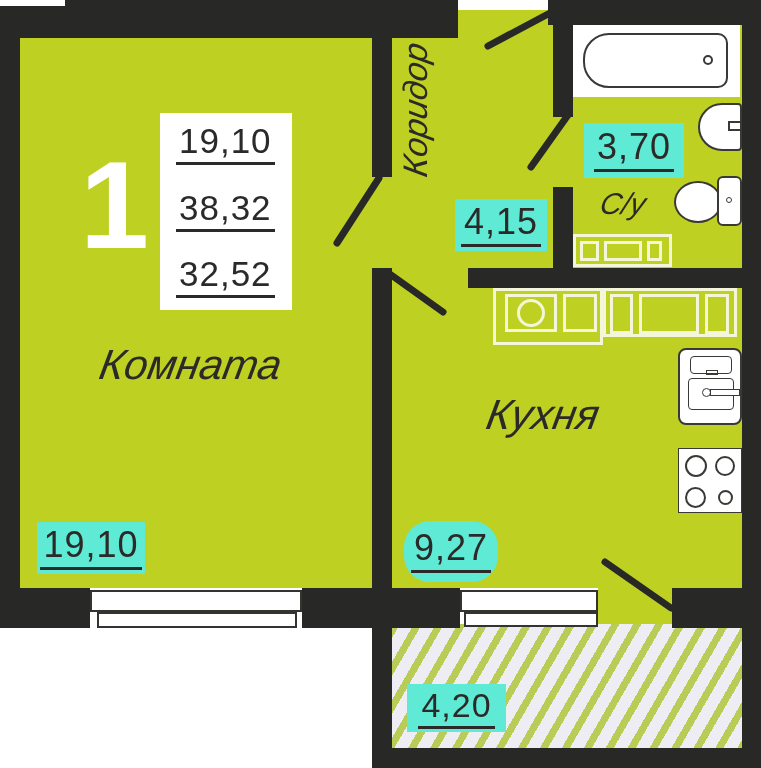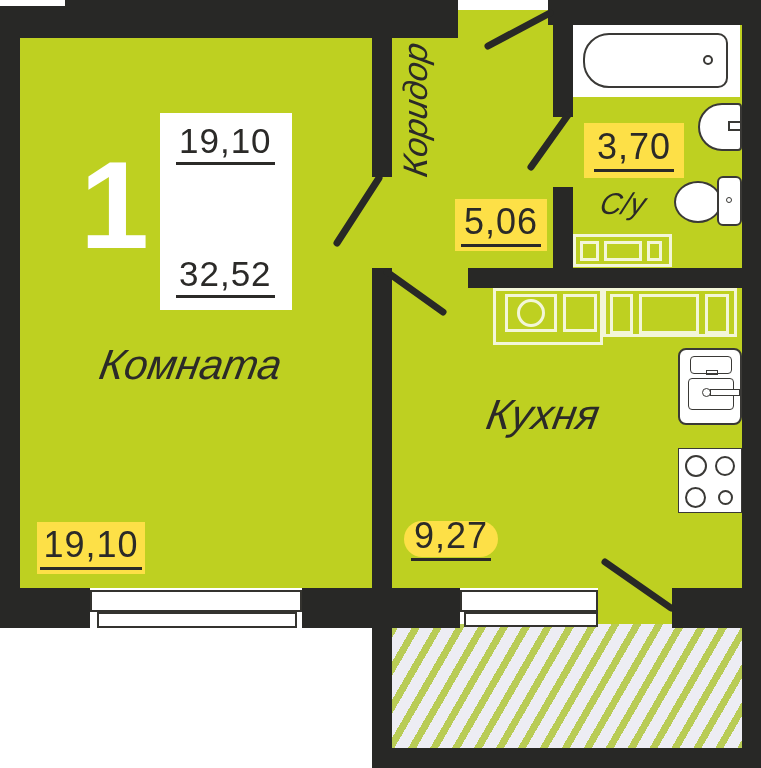--- a/index.html
+++ b/index.html
@@ -16,21 +16,21 @@
     position:relative;width:761px;height:768px;background:#fff;overflow:hidden;
     font-family:"Liberation Sans", sans-serif;color:var(--ink);
   }
   .floor{position:absolute;background:var(--floor);}
   .wall{position:absolute;background:var(--wall);z-index:3;}
   .window{position:absolute;background:#fff;border:2px solid #34332f;z-index:4;}
   .fixture{position:absolute;background:#fff;border:2px solid #3a3936;z-index:2;}
   .outline{position:absolute;background:transparent;border:2px solid #3a3936;z-index:2;}
   .pale-box{position:absolute;background:transparent;border:3px solid var(--pale);z-index:2;}
   .numbox{
-    position:absolute;background:#fde047;display:flex;align-items:center;justify-content:center;
+    position:absolute;background:#5eead4;display:flex;align-items:center;justify-content:center;
     z-index:5;
   }
   .num{
     font-size:36px;letter-spacing:1px;color:var(--ink);
     border-bottom:3px solid var(--ink);padding:0 3px 4px 3px;line-height:1;
   }
   .lbl{
     position:absolute;font-style:italic;color:var(--ink);z-index:5;
     transform:skewX(-10deg);text-align:center;line-height:1;font-weight:400;
   }
@@ -121,34 +121,38 @@
   <div class="wall" style="left:553px;top:187px;width:20px;height:95px;"></div>
 
   <div class="window" style="left:90px;top:590px;width:212px;height:22px;"></div>
   <div class="window" style="left:97px;top:612px;width:200px;height:16px;"></div>
   <div class="window" style="left:460px;top:590px;width:138px;height:22px;"></div>
   <div class="window" style="left:464px;top:612px;width:134px;height:15px;"></div>
 
   <div id="unit-number" style="left:80px;top:143px;">1</div>
   <div id="summary-box">
     <span class="num">19,10</span>
+    <span class="num">38,32</span>
     <span class="num">32,52</span>
   </div>
 
   <div class="numbox" style="left:584px;top:123px;width:100px;height:55px;">
     <span class="num">3,70</span>
   </div>
   <div class="numbox" style="left:455px;top:199px;width:92px;height:52px;">
-    <span class="num">5,06</span>
+    <span class="num">4,15</span>
   </div>
   <div class="numbox" style="left:37px;top:522px;width:108px;height:52px;">
     <span class="num">19,10</span>
   </div>
-  <div class="numbox" style="left:404px;top:521px;width:94px;height:36px;border-radius:26px;">
+  <div class="numbox" style="left:404px;top:521px;width:94px;height:61px;border-radius:26px;">
     <span class="num">9,27</span>
+  </div>
+  <div class="numbox" style="left:407px;top:684px;width:99px;height:48px;">
+    <span class="num" style="font-size:34px;">4,20</span>
   </div>
 
   <div class="lbl" style="left:100px;top:344px;width:180px;font-size:42px;">Комната</div>
   <div class="lbl" style="left:468px;top:394px;width:150px;font-size:42px;">Кухня</div>
   <div class="lbl" style="left:592px;top:189px;width:62px;font-size:30px;">С/у</div>
   <div class="lbl" style="left:355px;top:90px;width:130px;height:44px;font-size:34px;transform:rotate(-90deg) skewX(-10deg);">Коридор</div>
 
   <svg id="doors" width="761" height="768" viewBox="0 0 761 768">
     <line x1="550" y1="13" x2="488" y2="46" stroke="#282826" stroke-width="7" stroke-linecap="round"></line>
     <line x1="379" y1="178" x2="337" y2="243" stroke="#282826" stroke-width="7" stroke-linecap="round"></line>

